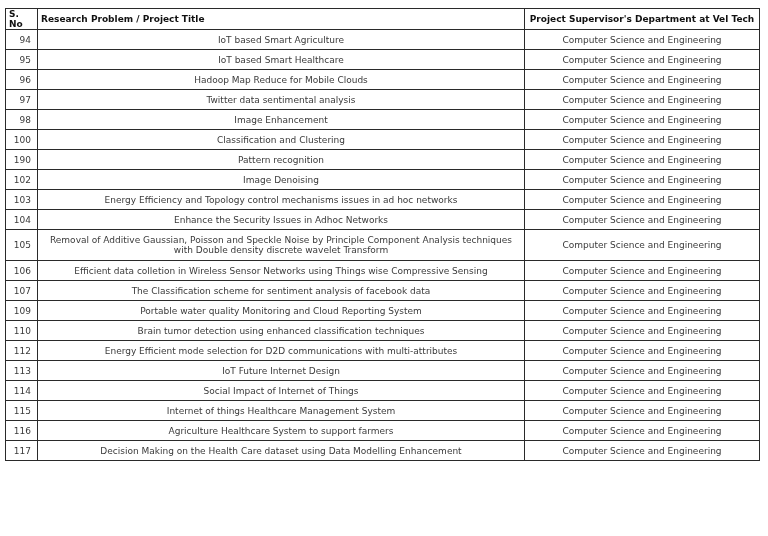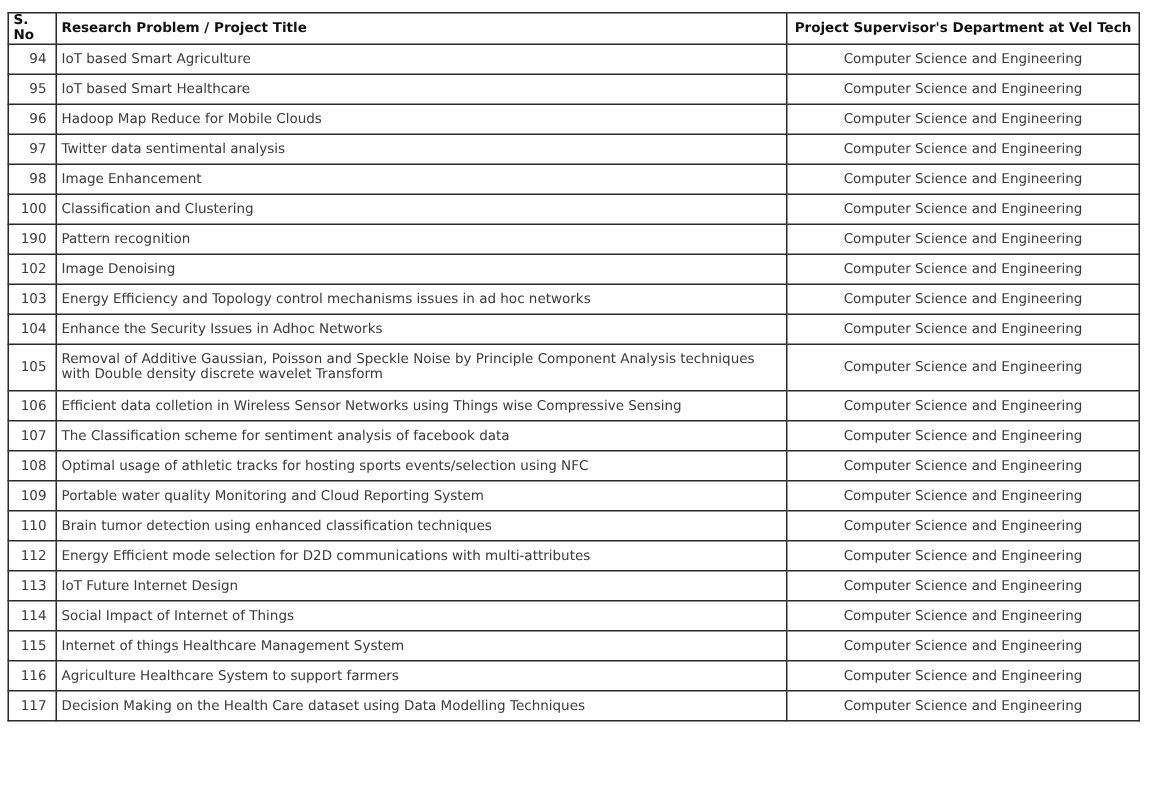--- a/index.html
+++ b/index.html
@@ -17,21 +17,21 @@
     padding: 0 3px;
     height: 19px;
     line-height: 10px;
     vertical-align: middle;
   }
   th { font-weight: bold; color: #111; height: 19px; }
   col.c1 { width: 32px; }
   col.c2 { width: 487px; }
   col.c3 { width: 235px; }
   .sno { text-align: right; padding-right: 6px; }
-  .title { text-align: left; }
+  .title { text-align: center; }
   .dept { text-align: center; }
   th.h-title { text-align: left; padding-right: 160px; }
   th.h-dept { text-align: center; }
   th.h-sno { text-align: left; }
   tr.tall td { height: 30px; }
 </style>
 </head>
 <body>
 
 <table>
@@ -107,25 +107,20 @@
         <td class="sno">106</td>
         <td class="title">Efficient data colletion in Wireless Sensor Networks using Things wise Compressive Sensing</td>
         <td class="dept">Computer Science and Engineering</td>
       </tr>
       <tr>
         <td class="sno">107</td>
         <td class="title">The Classification scheme for sentiment analysis of facebook data</td>
         <td class="dept">Computer Science and Engineering</td>
       </tr>
       <tr>
-        <td class="sno">108</td>
-        <td class="title">Optimal usage of athletic tracks for hosting sports events/selection using NFC</td>
-        <td class="dept">Computer Science and Engineering</td>
-      </tr>
-      <tr>
         <td class="sno">109</td>
         <td class="title">Portable water quality Monitoring and Cloud Reporting System</td>
         <td class="dept">Computer Science and Engineering</td>
       </tr>
       <tr>
         <td class="sno">110</td>
         <td class="title">Brain tumor detection using enhanced classification techniques</td>
         <td class="dept">Computer Science and Engineering</td>
       </tr>
       <tr>
@@ -148,17 +143,17 @@
         <td class="title">Internet of things Healthcare Management System</td>
         <td class="dept">Computer Science and Engineering</td>
       </tr>
       <tr>
         <td class="sno">116</td>
         <td class="title">Agriculture Healthcare System to support farmers</td>
         <td class="dept">Computer Science and Engineering</td>
       </tr>
       <tr>
         <td class="sno">117</td>
-        <td class="title">Decision Making on the Health Care dataset using Data Modelling Techniques</td>
+        <td class="title">Decision Making on the Health Care dataset using Data Modelling Enhancement</td>
         <td class="dept">Computer Science and Engineering</td>
       </tr>
     </tbody>
 </table>
 
 </body></html>

